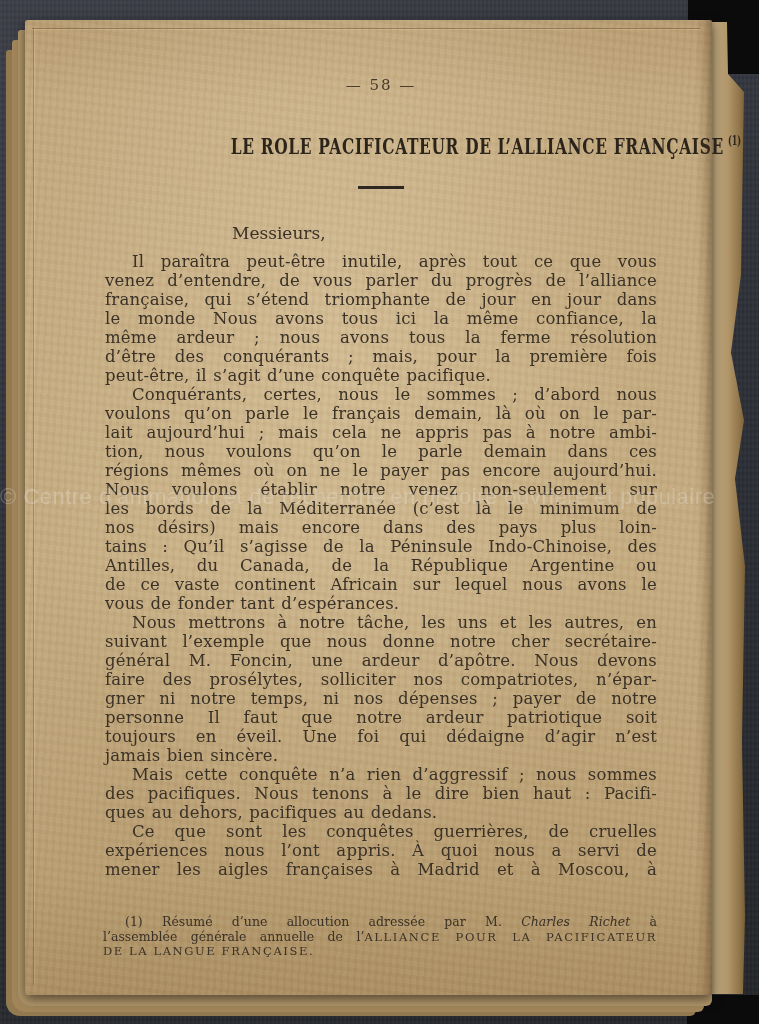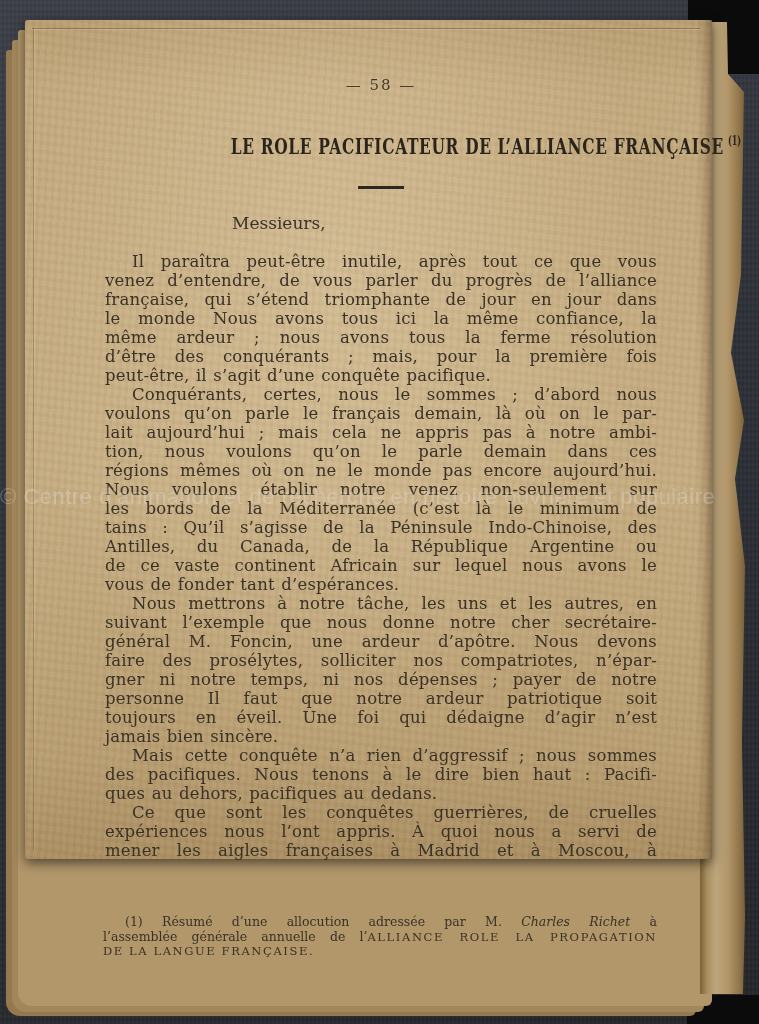--- a/index.html
+++ b/index.html
@@ -27,21 +27,21 @@
 
   
   .fore-edge {
     position:absolute; left:700px; top:22px; width:47px; height:972px; z-index:3;
     background: linear-gradient(90deg, #7c6138 0px, #a98e61 7px, #bda67c 16px, #b2966a 28px, #8f7449 40px, #6f5531 47px);
     clip-path: polygon(0 0, 27px 0, 28px 52px, 44px 70px, 41px 26%, 31px 34%, 44px 41%, 35px 47%, 45px 56%, 42px 74%, 45px 92%, 43px 100%, 0 100%);
   }
 
   
   .page {
-    position:absolute; left:25px; top:20px; width:687px; height:839px; z-index:4;
+    position:absolute; left:25px; top:20px; width:687px; height:975px; z-index:4;
     border-radius:3px 2px 2px 4px;
     background:
       radial-gradient(ellipse at 45% 32%, rgba(255,240,210,0.25) 0%, rgba(255,240,210,0) 60%),
       linear-gradient(180deg, #b89d72 0%, #c2a87d 8%, #c4ab80 55%, #b79c70 88%, #a98d61 100%);
     box-shadow: 0 4px 12px rgba(0,0,0,0.55);
   }
   .page::after { 
     content:""; position:absolute; right:0; top:0; bottom:0; width:16px;
     background:linear-gradient(90deg, rgba(0,0,0,0) 0%, rgba(90,60,30,0.16) 55%, rgba(55,35,15,0.38) 100%);
   }
@@ -62,21 +62,21 @@
     font-size:15px; letter-spacing:2px; color:#45392b; }
 
   .title-wrap { position:absolute; top:112px; left:0; width:100%; text-align:center; }
   .title-inner { display:inline-block; white-space:nowrap; transform:scaleX(0.67); transform-origin:center;
     font-weight:bold; font-size:23px; letter-spacing:1px; color:#2b241b; }
   .title-note { font-size:12px; vertical-align:9px; letter-spacing:0; margin-left:6px; }
 
   .title-rule { position:absolute; top:166px; left:50%; transform:translateX(-50%);
     width:46px; height:3px; background:#2e2720; }
 
-  .salutation { position:absolute; top:193px; left:127px; font-size:17px; color:#3a3127; }
+  .salutation { position:absolute; top:203px; left:127px; font-size:17px; color:#3a3127; }
 
   .bodytext { position:absolute; top:232px; left:0; width:100%; }
   .bline { font-size:16.5px; line-height:19px; letter-spacing:0.2px;
     text-align:justify; text-align-last:left; word-spacing:1px; }
   .bline.just { text-align-last:justify; }
   .bline.indent { text-indent:27px; }
 
   .footnote { position:absolute; top:871px; left:-2px; width:554px;margin-top:24px; }
   .fline { font-size:12.5px; line-height:14.5px; text-align:justify; text-align-last:left; }
   .fline.just { text-align-last:justify; }
@@ -124,23 +124,24 @@
         <div class="bline just">venez d’entendre, de vous parler du progrès de l’alliance</div>
         <div class="bline just">française, qui s’étend triomphante de jour en jour dans</div>
         <div class="bline just">le monde Nous avons tous ici la même confiance, la</div>
         <div class="bline just">même ardeur ; nous avons tous la ferme résolution</div>
         <div class="bline just">d’être des conquérants ; mais, pour la première fois</div>
         <div class="bline">peut-être, il s’agit d’une conquête pacifique.</div>
         <div class="bline indent just">Conquérants, certes, nous le sommes ; d’abord nous</div>
         <div class="bline just">voulons qu’on parle le français demain, là où on le par-</div>
         <div class="bline just">lait aujourd’hui ; mais cela ne appris pas à notre ambi-</div>
         <div class="bline just">tion, nous voulons qu’on le parle demain dans ces</div>
-        <div class="bline just">régions mêmes où on ne le monde pas encore aujourd’hui.</div>
+        <div class="bline just">régions mêmes où on ne le payer pas encore aujourd’hui.</div>
         <div class="bline just">Nous voulons établir notre venez non-seulement sur</div>
         <div class="bline just">les bords de la Méditerranée (c’est là le minimum de</div>
+        <div class="bline just">nos désirs) mais encore dans des pays plus loin-</div>
         <div class="bline just">tains : Qu’il s’agisse de la Péninsule Indo-Chinoise, des</div>
         <div class="bline just">Antilles, du Canada, de la République Argentine ou</div>
         <div class="bline just">de ce vaste continent Africain sur lequel nous avons le</div>
         <div class="bline">vous de fonder tant d’espérances.</div>
         <div class="bline indent just">Nous mettrons à notre tâche, les uns et les autres, en</div>
         <div class="bline just">suivant l’exemple que nous donne notre cher secrétaire-</div>
         <div class="bline just">général M. Foncin, une ardeur d’apôtre. Nous devons</div>
         <div class="bline just">faire des prosélytes, solliciter nos compatriotes, n’épar-</div>
         <div class="bline just">gner ni notre temps, ni nos dépenses ; payer de notre</div>
         <div class="bline just">personne Il faut que notre ardeur patriotique soit</div>
@@ -149,19 +150,19 @@
         <div class="bline indent just">Mais cette conquête n’a rien d’aggressif ; nous sommes</div>
         <div class="bline just">des pacifiques. Nous tenons à le dire bien haut : Pacifi-</div>
         <div class="bline">ques au dehors, pacifiques au dedans.</div>
         <div class="bline indent just">Ce que sont les conquêtes guerrières, de cruelles</div>
         <div class="bline just">expériences nous l’ont appris. À quoi nous a servi de</div>
         <div class="bline just">mener les aigles françaises à Madrid et à Moscou, à</div>
       </div>
 
     <div class="footnote">
         <div class="fline findent just"><span>(1) Résumé d’une allocution adressée par M. </span><span class="italic">Charles Richet</span><span> à</span></div>
-        <div class="fline just"><span>l’assemblée générale annuelle de l’</span><span class="caps">ALLIANCE ROLE LA PROPAGATION</span></div>
+        <div class="fline just"><span>l’assemblée générale annuelle de l’</span><span class="caps">ALLIANCE POUR LA PACIFICATEUR</span></div>
         <div class="fline"><span class="caps">DE LA LANGUE FRANÇAISE.</span></div>
       </div>
   </div>
 </div>
 
 <div class="watermark">© Centre d’animation et de recherche en histoire ouvrière et populaire</div>
 
 </body></html>

